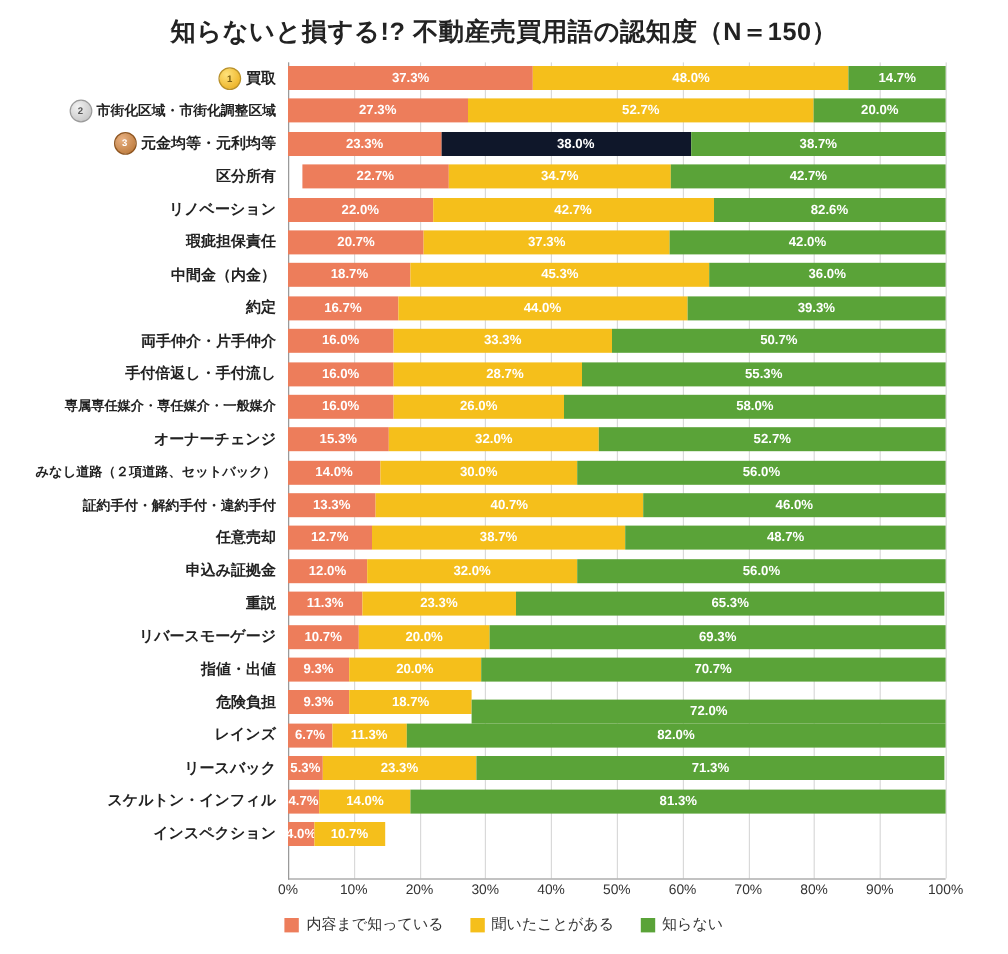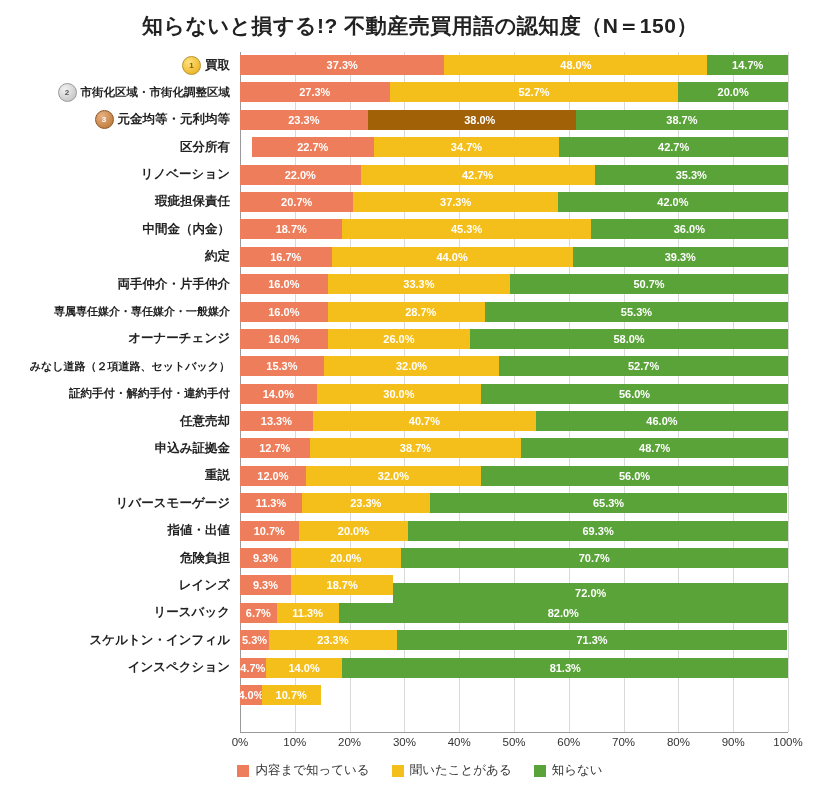--- a/index.html
+++ b/index.html
@@ -198,20 +198,23 @@
       </div>
       <div class="ylabel">
         <span>中間金（内金）</span>
       </div>
       <div class="ylabel">
         <span>約定</span>
       </div>
       <div class="ylabel">
         <span>両手仲介・片手仲介</span>
       </div>
+      <div class="ylabel">
+        <span>手付倍返し・手付流し</span>
+      </div>
       <div class="ylabel xsmall">
         <span>専属専任媒介・専任媒介・一般媒介</span>
       </div>
       <div class="ylabel">
         <span>オーナーチェンジ</span>
       </div>
       <div class="ylabel xsmall">
         <span>みなし道路（２項道路、セットバック）</span>
       </div>
       <div class="ylabel small">
@@ -272,32 +275,32 @@
           <div class="bar seg-b" style="width: 48%; background: rgb(245, 191, 27);">48.0%</div>
           <div class="bar seg-c" style="width: 14.7%; background: rgb(90, 163, 56);">14.7%</div>
         </div>
         <div class="row">
           <div class="bar seg-a" style="width: 27.3%; background: rgb(237, 125, 91);">27.3%</div>
           <div class="bar seg-b" style="width: 52.7%; background: rgb(245, 191, 27);">52.7%</div>
           <div class="bar seg-c" style="width: 20%; background: rgb(90, 163, 56);">20.0%</div>
         </div>
         <div class="row">
           <div class="bar seg-a" style="width: 23.3%; background: rgb(237, 125, 91);">23.3%</div>
-          <div class="bar seg-b" style="width: 38%; background: #a16207; padding-left: 16px;">38.0%</div>
+          <div class="bar seg-b" style="width: 38%; background: #0f172a; padding-left: 16px;">38.0%</div>
           <div class="bar seg-c" style="width: 38.7%; background: rgb(90, 163, 56);">38.7%</div>
         </div>
         <div class="row">
           <div class="bar seg-a" style="width: 22.7%; background: rgb(237, 125, 91); margin-left: 12px;">22.7%</div>
           <div class="bar seg-b" style="width: 34.7%; background: rgb(245, 191, 27);">34.7%</div>
           <div class="bar seg-c" style="width: 42.7%; background: rgb(90, 163, 56);">42.7%</div>
         </div>
         <div class="row">
           <div class="bar seg-a" style="width: 22%; background: rgb(237, 125, 91);">22.0%</div>
           <div class="bar seg-b" style="width: 42.7%; background: rgb(245, 191, 27);">42.7%</div>
-          <div class="bar seg-c" style="width: 35.3%; background: rgb(90, 163, 56);">35.3%</div>
+          <div class="bar seg-c" style="width: 35.3%; background: rgb(90, 163, 56);">82.6%</div>
         </div>
         <div class="row">
           <div class="bar seg-a" style="width: 20.7%; background: rgb(237, 125, 91);">20.7%</div>
           <div class="bar seg-b" style="width: 37.3%; background: rgb(245, 191, 27);">37.3%</div>
           <div class="bar seg-c" style="width: 42%; background: rgb(90, 163, 56);">42.0%</div>
         </div>
         <div class="row">
           <div class="bar seg-a" style="width: 18.7%; background: rgb(237, 125, 91);">18.7%</div>
           <div class="bar seg-b" style="width: 45.3%; background: rgb(245, 191, 27);">45.3%</div>
           <div class="bar seg-c" style="width: 36%; background: rgb(90, 163, 56);">36.0%</div>

